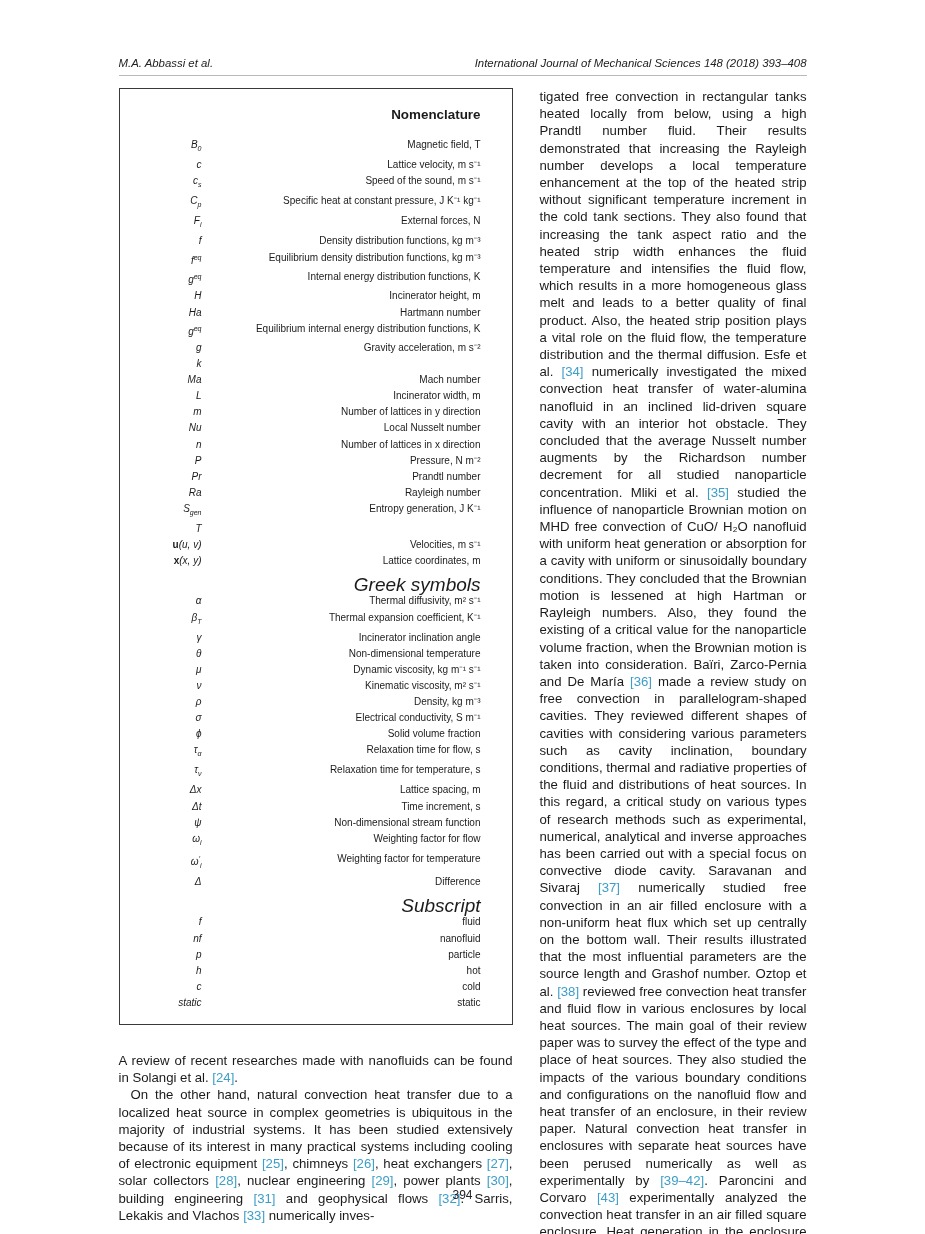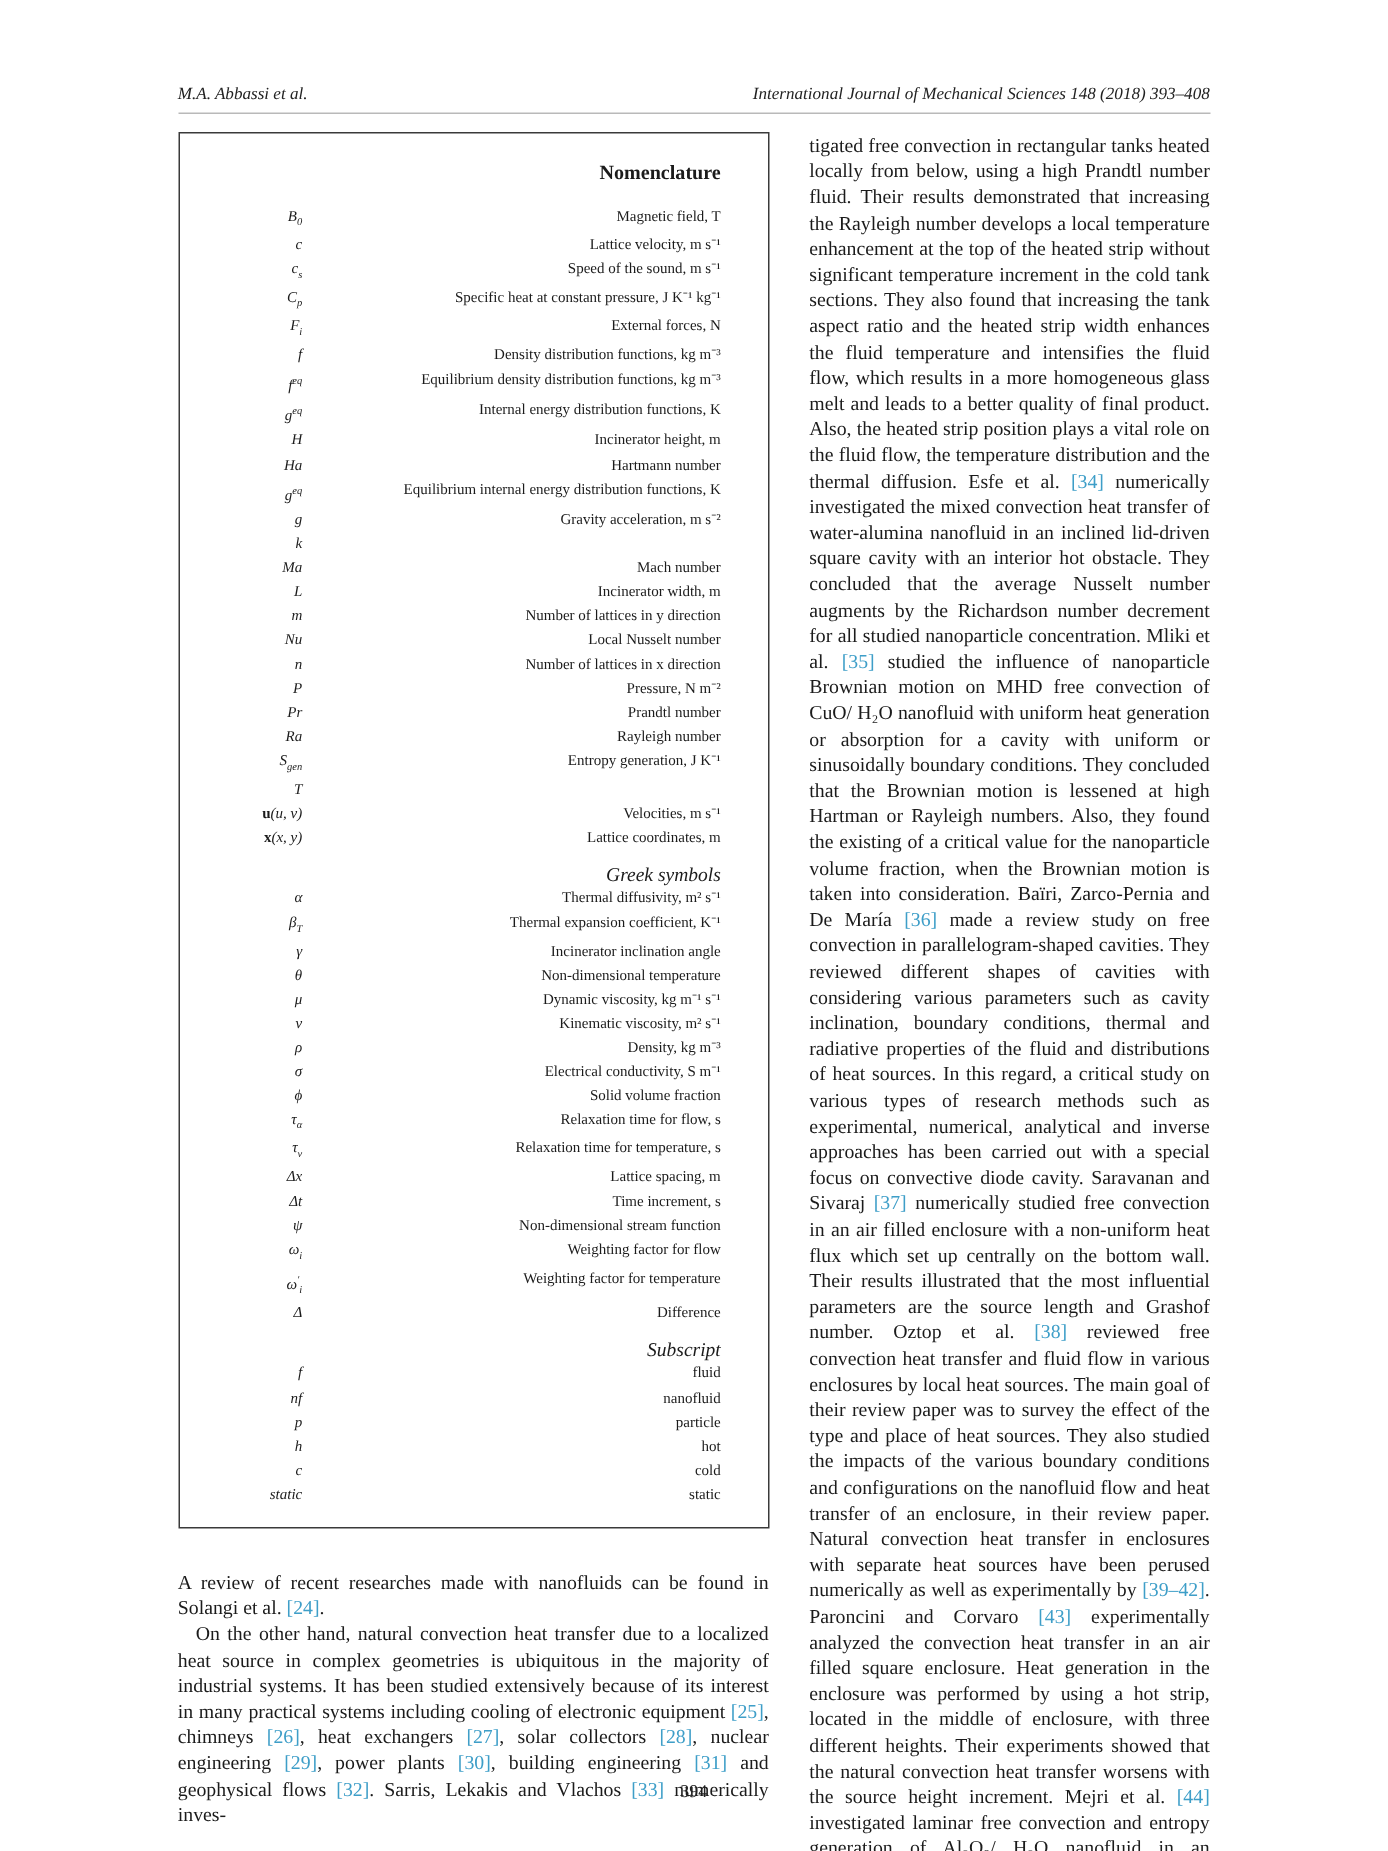--- a/index.html
+++ b/index.html
@@ -1,35 +1,35 @@
 <!DOCTYPE html>
 <html style="--accent: #3E9EC8;"><head>
 <meta charset="utf-8">
 <style>
   html,body { margin:0; padding:0; background:#ffffff; }
   .page {
     width:802px; height:1234px; position:relative; background:#ffffff;
-    font-family:Liberation Serif, serif; color:#1b1b1b;
+    font-family:Liberation Sans, sans-serif; color:#1b1b1b;
     overflow:hidden; margin:0 auto;
   }
   .header { display:flex; justify-content:space-between; align-items:baseline;
     padding:57px 57px 0 57px; font-style:italic; font-size:11.4px; color:#222; }
   .header-rule { margin:6px 57px 0 57px; border-top:1px solid #b9b9b9; }
   .columns { display:flex; gap:27px; padding:12px 57px 0 57px; }
   .col-left { width:394px; flex:none; }
   .col-right { flex:1; min-width:0; }
 
   .nom-box { border:1.4px solid #3a3a3a; padding:15px 31px 13px 16px; box-sizing:border-box;text-align:right; }
   .nom-title { font-weight:bold; font-size:13.4px; line-height:17px; margin:2px 0 14px 0; }
   .nom-row { display:flex; font-size:10px; line-height:16.1px; }
   .nom-sym { width:66px; flex:none; font-style:italic; }
   .nom-sym .up { font-style:normal; font-weight:bold; }
   .nom-sym sub, .nom-sym sup { font-size:0.7em; font-style:italic; }
   .nom-def { flex:1; }
-  .nom-heading { font-style:italic; font-size:13px; line-height:16.1px; margin:8px 0 0 0; }
+  .nom-heading { font-style:italic; font-size:19px; line-height:16.1px; margin:8px 0 0 0; }
 
   .body-text p { font-size:13.2px; line-height:17.2px; text-align:justify; margin:0; color:#1b1b1b; }
   .left-body { margin-top:27px; }
   p.indent { text-indent:12px; }
   .cite { color:var(--accent,#3E9EC8); }
 
   .footer { position:absolute; left:0; bottom:32px; width:100%; text-align:center;
     font-size:12px; color:#222; }
 </style>
 </head>

